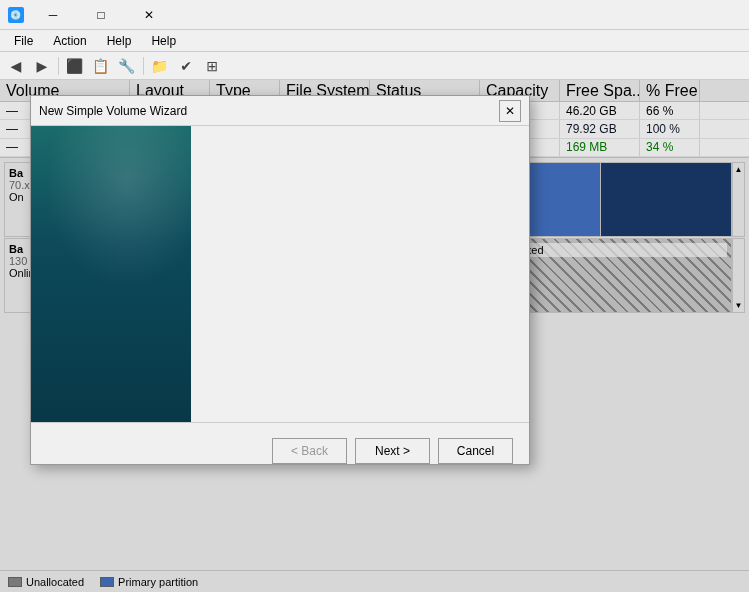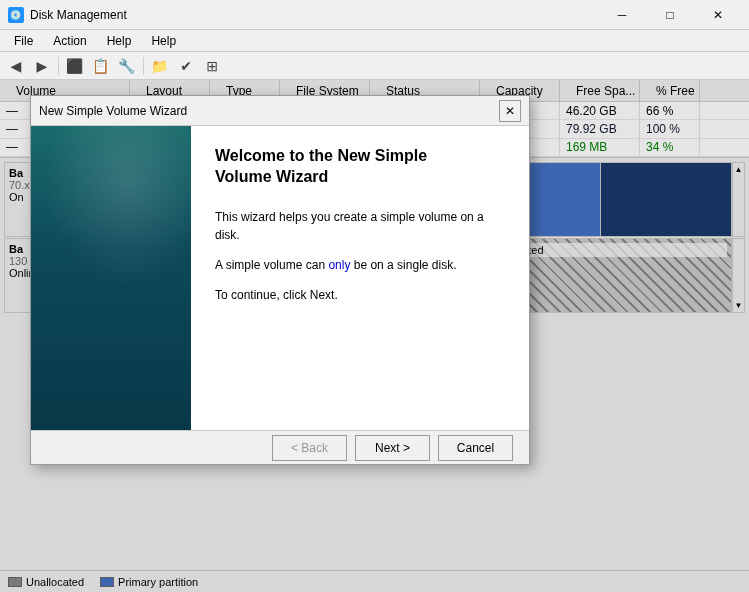--- a/index.html
+++ b/index.html
@@ -107,22 +107,22 @@
 
     
     .table-header {
       display: flex;
       background: #f0f0f0;
       border-bottom: 1px solid #ccc;
       height: 22px;
       align-items: center;
     }
     .col-header {
-      font-size: 12px;
-      padding: 0 16px;
+      font-size: 16px;
+      padding: 0 6px;
       border-right: 1px solid #ccc;
       height: 100%;
       display: flex; align-items: center;
       color: #000;
       white-space: nowrap;
       overflow: hidden;
     }
 
     
     .table-rows {
@@ -319,25 +319,25 @@
     .wizard-text {
       font-size: 12px;
       color: #000;
       margin-bottom: 12px;
       line-height: 1.5;
     }
     .wizard-text span.only {
       color: #0000cc;
     }
     .wizard-footer {
-      height: 34px;
+      height: 42px;
       background: #f0f0f0;
       border-top: 1px solid #ccc;
       display: flex;
-      align-items: center;
+      align-items: flex-end;
       justify-content: flex-end;
       padding: 0 16px;
       gap: 8px;
     }
     .wizard-btn {
       height: 26px;
       min-width: 75px;
       border: 1px solid #999;
       background: #f0f0f0;
       cursor: pointer;
@@ -345,21 +345,20 @@
       padding: 0 12px;
       display: flex; align-items: center; justify-content: center;
     }
     .wizard-btn:disabled { color: #999; cursor: default; }
   </style>
 </head>
 <body>
 
 <div class="title-bar">
   <div class="title-bar-icon">💿</div>
-  <span class="title-bar-text">Disk Management</span>
   <div class="title-bar-controls">
     <button class="title-bar-btn">─</button>
     <button class="title-bar-btn">□</button>
     <button class="title-bar-btn close">✕</button>
   </div>
 </div>
 
 <div class="menu-bar">
   <div class="menu-item">File</div>
   <div class="menu-item">Action</div>
@@ -486,26 +485,20 @@
         <span class="wizard-title-text">New Simple Volume Wizard</span>
         <button class="wizard-close-btn">✕</button>
       </div>
 
       <div class="wizard-body">
 
         <div class="wizard-sidebar">
           <div class="wizard-sidebar-gradient"></div>
         </div>
 
-        <div class="wizard-content">
-          <div class="wizard-heading">Welcome to the New Simple<br>Volume Wizard</div>
-          <p class="wizard-text">This wizard helps you create a simple volume on a disk.</p>
-          <p class="wizard-text">A simple volume can <span class="only">only</span> be on a single disk.</p>
-          <p class="wizard-text">To continue, click Next.</p>
-        </div>
       </div>
 
       <div class="wizard-footer">
         <button class="wizard-btn" disabled="">&lt; Back</button>
         <button class="wizard-btn">Next &gt;</button>
         <button class="wizard-btn">Cancel</button>
       </div>
     </div>
   </div>
 

